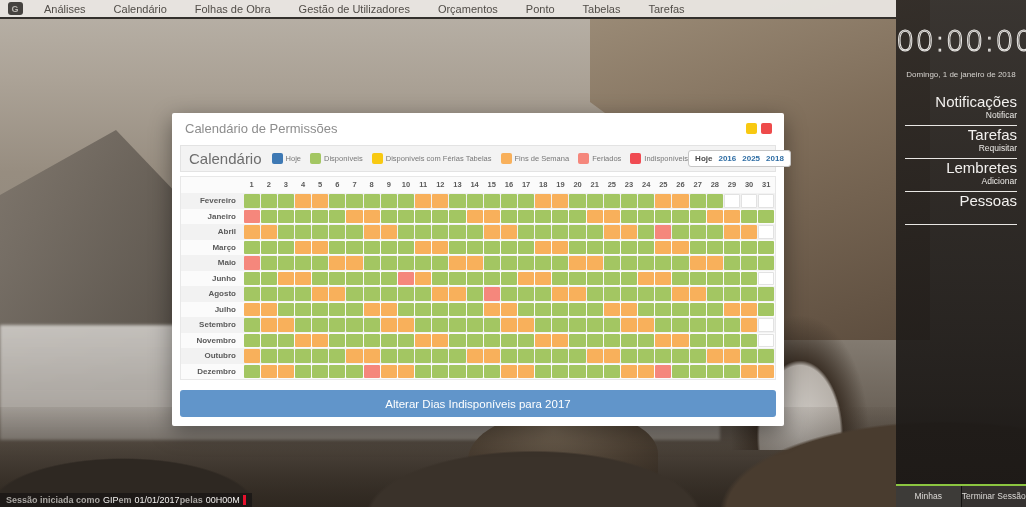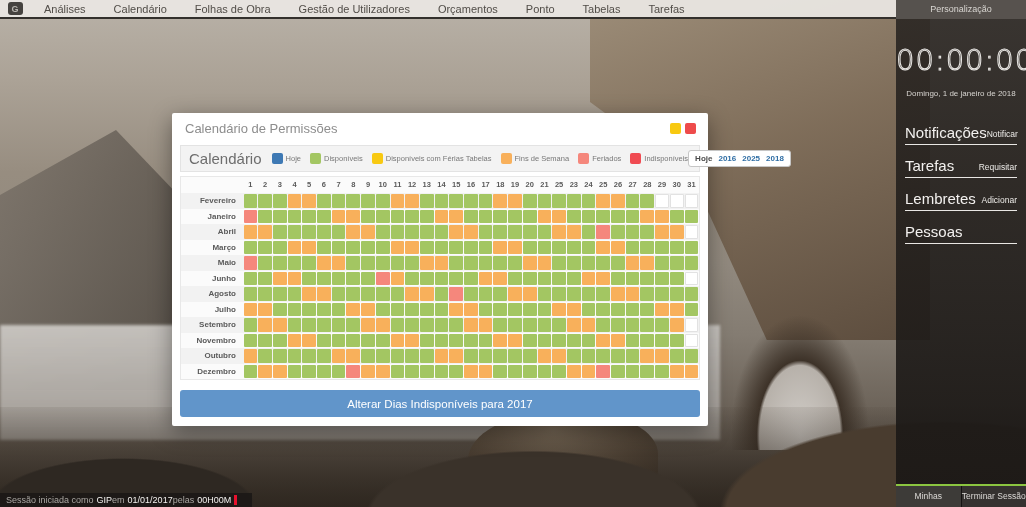--- a/index.html
+++ b/index.html
@@ -28,35 +28,35 @@
   .logo-g { width:15px; height:13px; background:#45423f; border-radius:3px; color:#b9b6b1; font-size:9px; font-weight:bold; display:flex; align-items:center; justify-content:center; }
   .nav-items { display:flex; height:100%; align-items:center; }
   .nav-item { padding:0 14px; font-size:11px; color:#514d48; cursor:pointer; white-space:nowrap; }
 
   
   .sidebar { position:absolute; right:0; top:0; width:130px; height:507px; background:linear-gradient(180deg,rgba(40,36,33,.88) 0%,rgba(26,23,21,.92) 100%); z-index:40; }
   .sidebar-header { height:19px; background:rgba(88,84,80,.95); color:#d9d6d2; font-size:9px; line-height:19px; text-align:center; }
   .clock { margin-top:24px; text-align:center; font-family:"DejaVu Sans",sans-serif; font-size:29px; font-weight:100; letter-spacing:1px; color:transparent; -webkit-text-stroke:1px #e9e7e4; }
   .clock-date { margin-top:12px; text-align:center; font-size:8px; color:#d7d4d0; }
   .side-sections { margin-top:14px; }
-  .side-section { margin:0 9px; height:33px; display:flex; align-items:flex-end; justify-content:space-between; border-bottom:1px solid #e9e7e4; padding-bottom:3px; }
+  .side-section { margin:0 9px; height:33px; display:flex; align-items:flex-end; justify-content:space-between; border-bottom:1px solid #e9e7e4; padding-bottom:3px;flex-direction:column; }
   .side-section .big { font-size:15px; font-weight:400; color:#f3f1ef; }
   .side-section .act { font-size:8.5px; color:#eceae7; cursor:pointer; padding-bottom:2px; }
   .sidebar-footer { position:absolute; left:0; right:0; bottom:0; border-top:2px solid #8bc540; display:flex; gap:1px; background:#151312; }
   .foot-btn { flex:1; height:21px; line-height:21px; text-align:center; font-size:8.5px; color:#dcdad7; background:rgba(64,61,58,.96); cursor:pointer; }
   .foot-btn:last-child { background:rgba(55,52,50,.96); }
 
   
   .statusbar { position:absolute; left:0; bottom:0; width:252px; height:14px; background:rgba(24,22,20,.78); display:flex; align-items:center; padding-left:6px; z-index:35; font-size:9px; color:#aaa7a3; white-space:nowrap; }
   .statusbar b { color:#f2f0ee; font-weight:normal; }
-  .statusbar span { margin-right:3px; }
+  .statusbar span { margin-right:3px;font-weight:bold; }
   .caret { width:3px; height:10px; background:#e8112d; margin-left:3px; }
 
   
-  .modal { position:absolute; left:172px; top:113px; width:536px; background:#fff; border-radius:2px; box-shadow:0 6px 22px rgba(0,0,0,.4); z-index:35; padding-bottom:1px; }
+  .modal { position:absolute; left:172px; top:113px; width:612px; background:#fff; border-radius:2px; box-shadow:0 6px 22px rgba(0,0,0,.4); z-index:35; padding-bottom:1px; }
   .modal-header { display:flex; align-items:center; justify-content:space-between; padding:8px 12px 7px 13px; }
   .modal-title { font-size:13px; color:#8d8d8d; }
   .win-btns { display:flex; gap:4px; }
   .win-btn { width:11px; height:11px; border-radius:2px; cursor:pointer; }
 
   .panel-head { margin:2px 8px 0; background:#f3f3f3; border:1px solid #e3e3e3; display:flex; align-items:center; padding:4px 8px; }
   .panel-title { font-size:15px; color:#6d6d6d; margin-right:10px; }
   .legend { display:flex; align-items:center; flex:1; gap:9px; }
   .legend-item { display:flex; align-items:center; gap:3px; }
   .legend-swatch { width:11px; height:11px; border-radius:2px; }
@@ -100,21 +100,20 @@
       <div class="nav-item">Folhas de Obra</div>
       <div class="nav-item">Gestão de Utilizadores</div>
       <div class="nav-item">Orçamentos</div>
       <div class="nav-item">Ponto</div>
       <div class="nav-item">Tabelas</div>
       <div class="nav-item">Tarefas</div>
     </div>
 </div>
 
 <div class="sidebar">
-  <div class="sidebar-header">Personalização</div>
   <div class="clock">00:00:00</div>
   <div class="clock-date">Domingo, 1 de janeiro de 2018</div>
   <div class="side-sections">
       <div class="side-section">
         <div class="big">Notificações</div>
         <div class="act">Notificar</div>
       </div>
       <div class="side-section">
         <div class="big">Tarefas</div>
         <div class="act">Requisitar</div>

